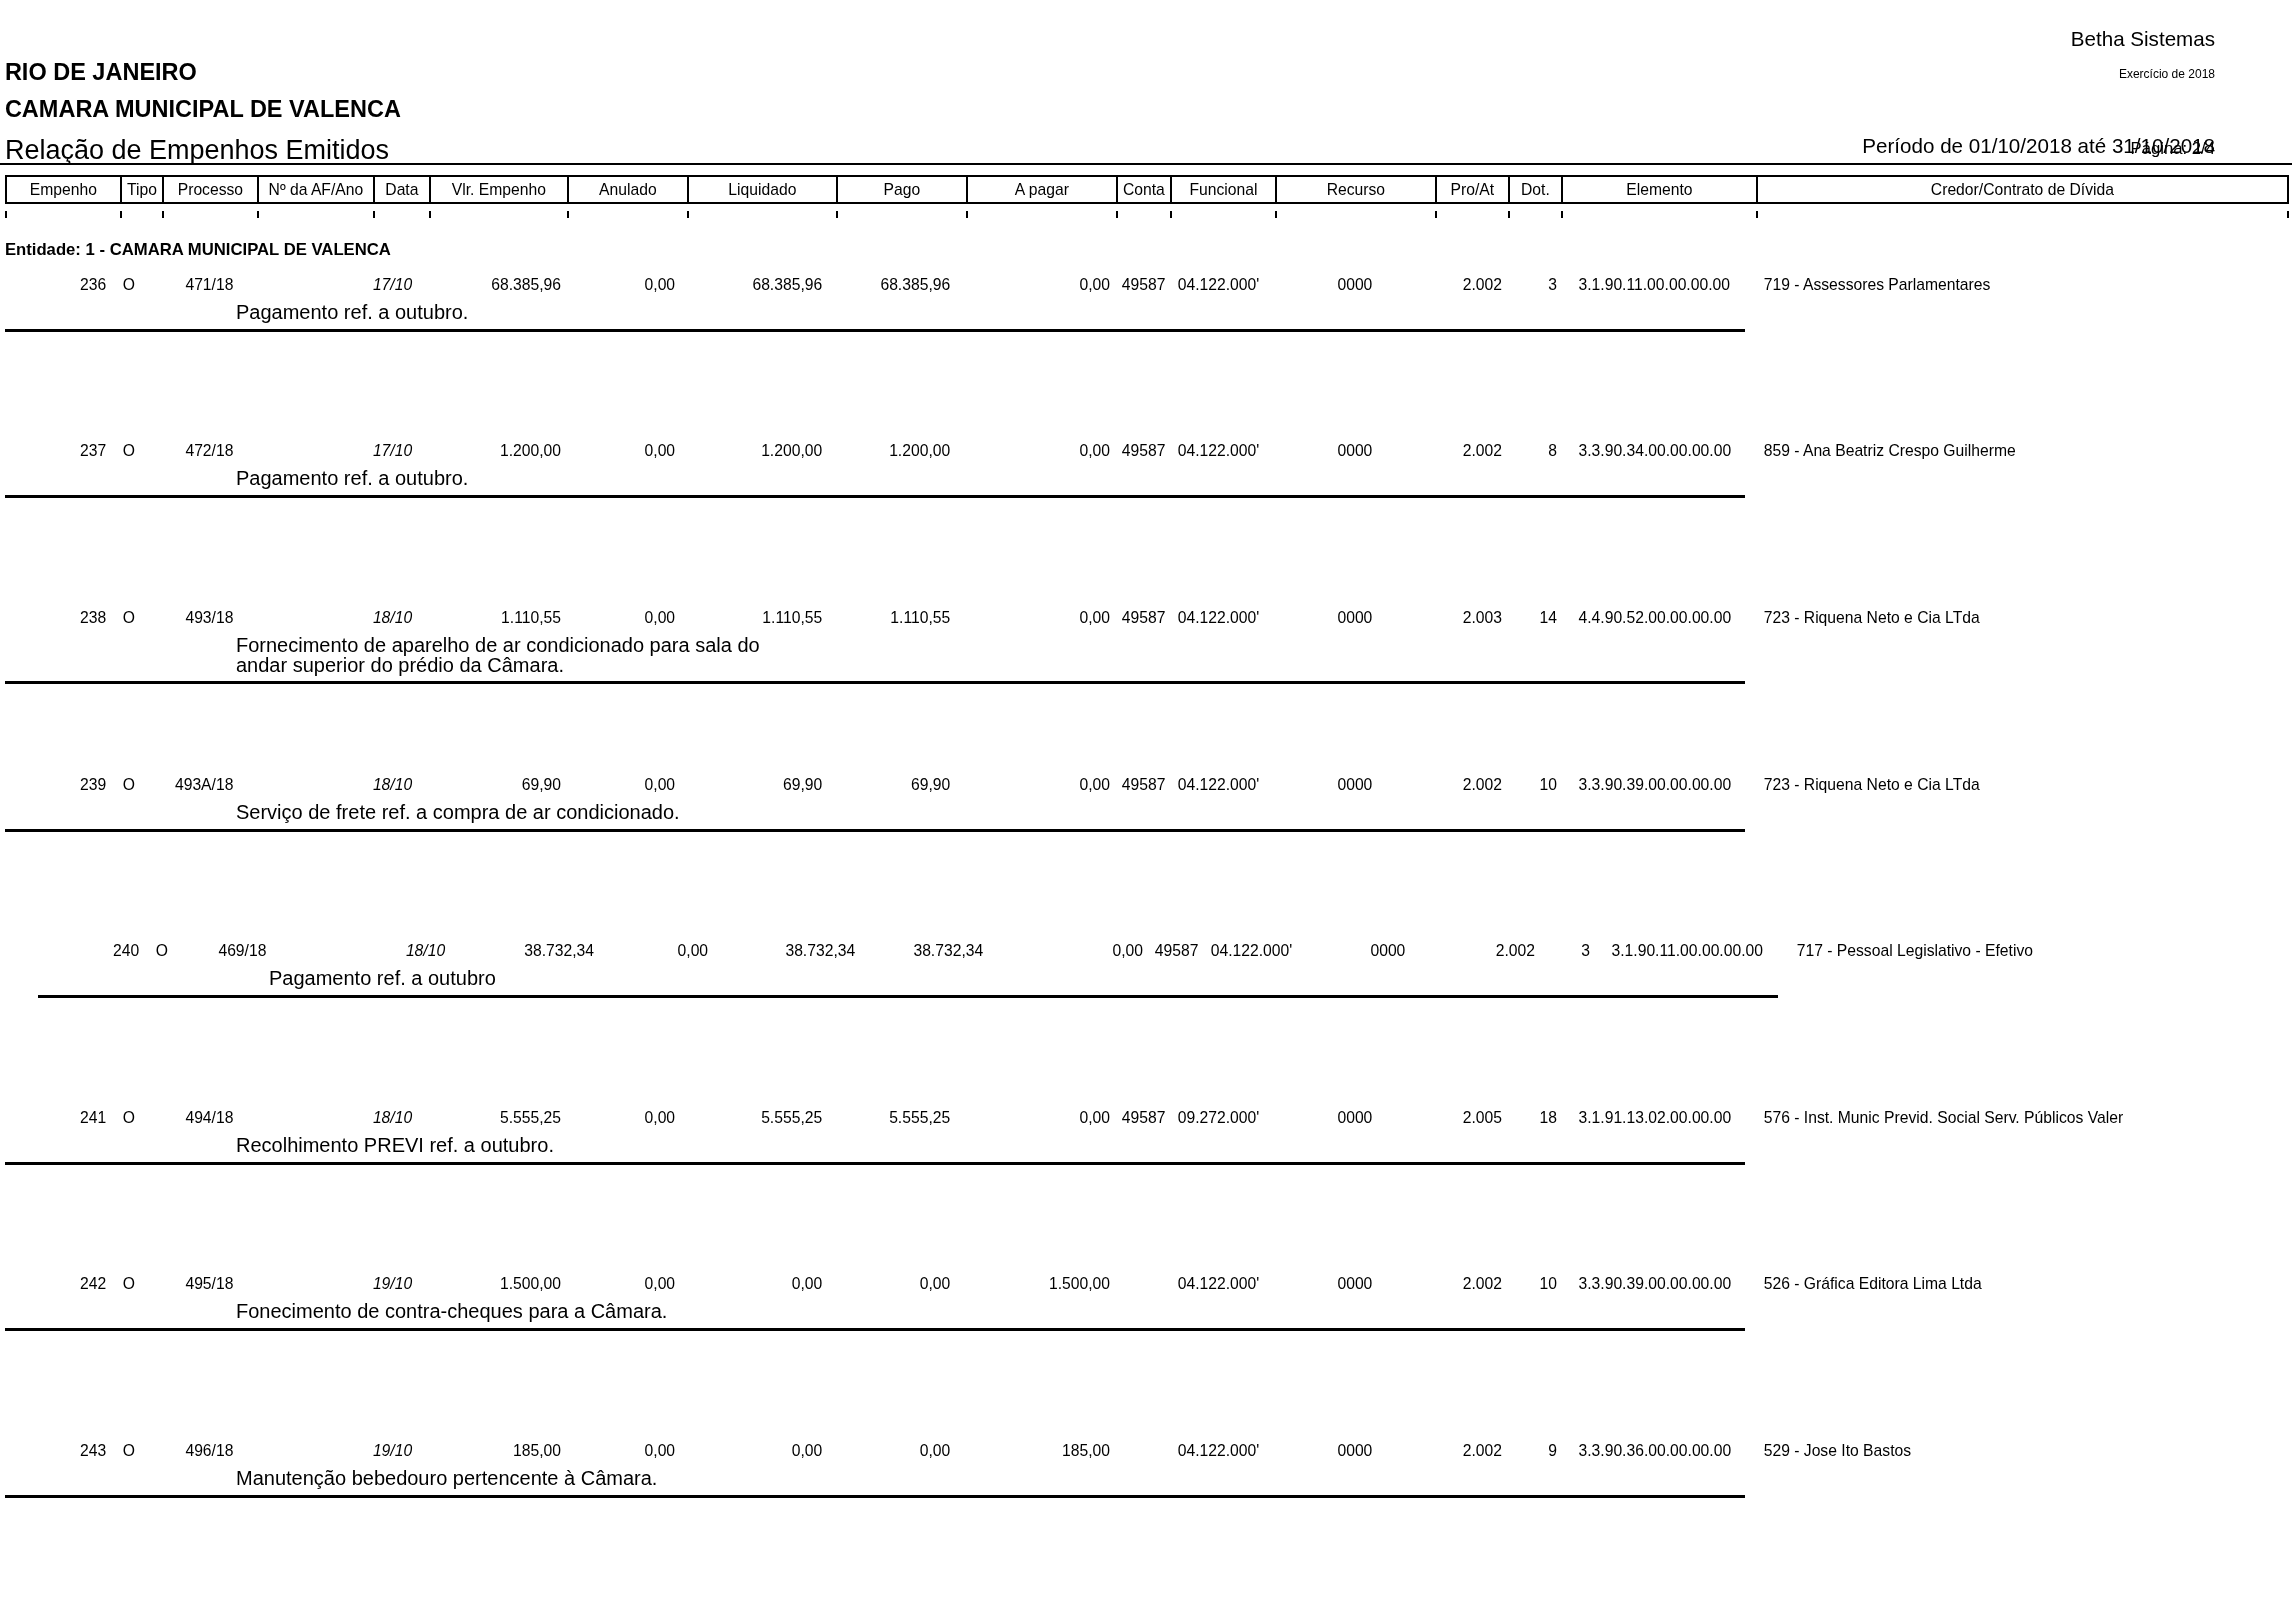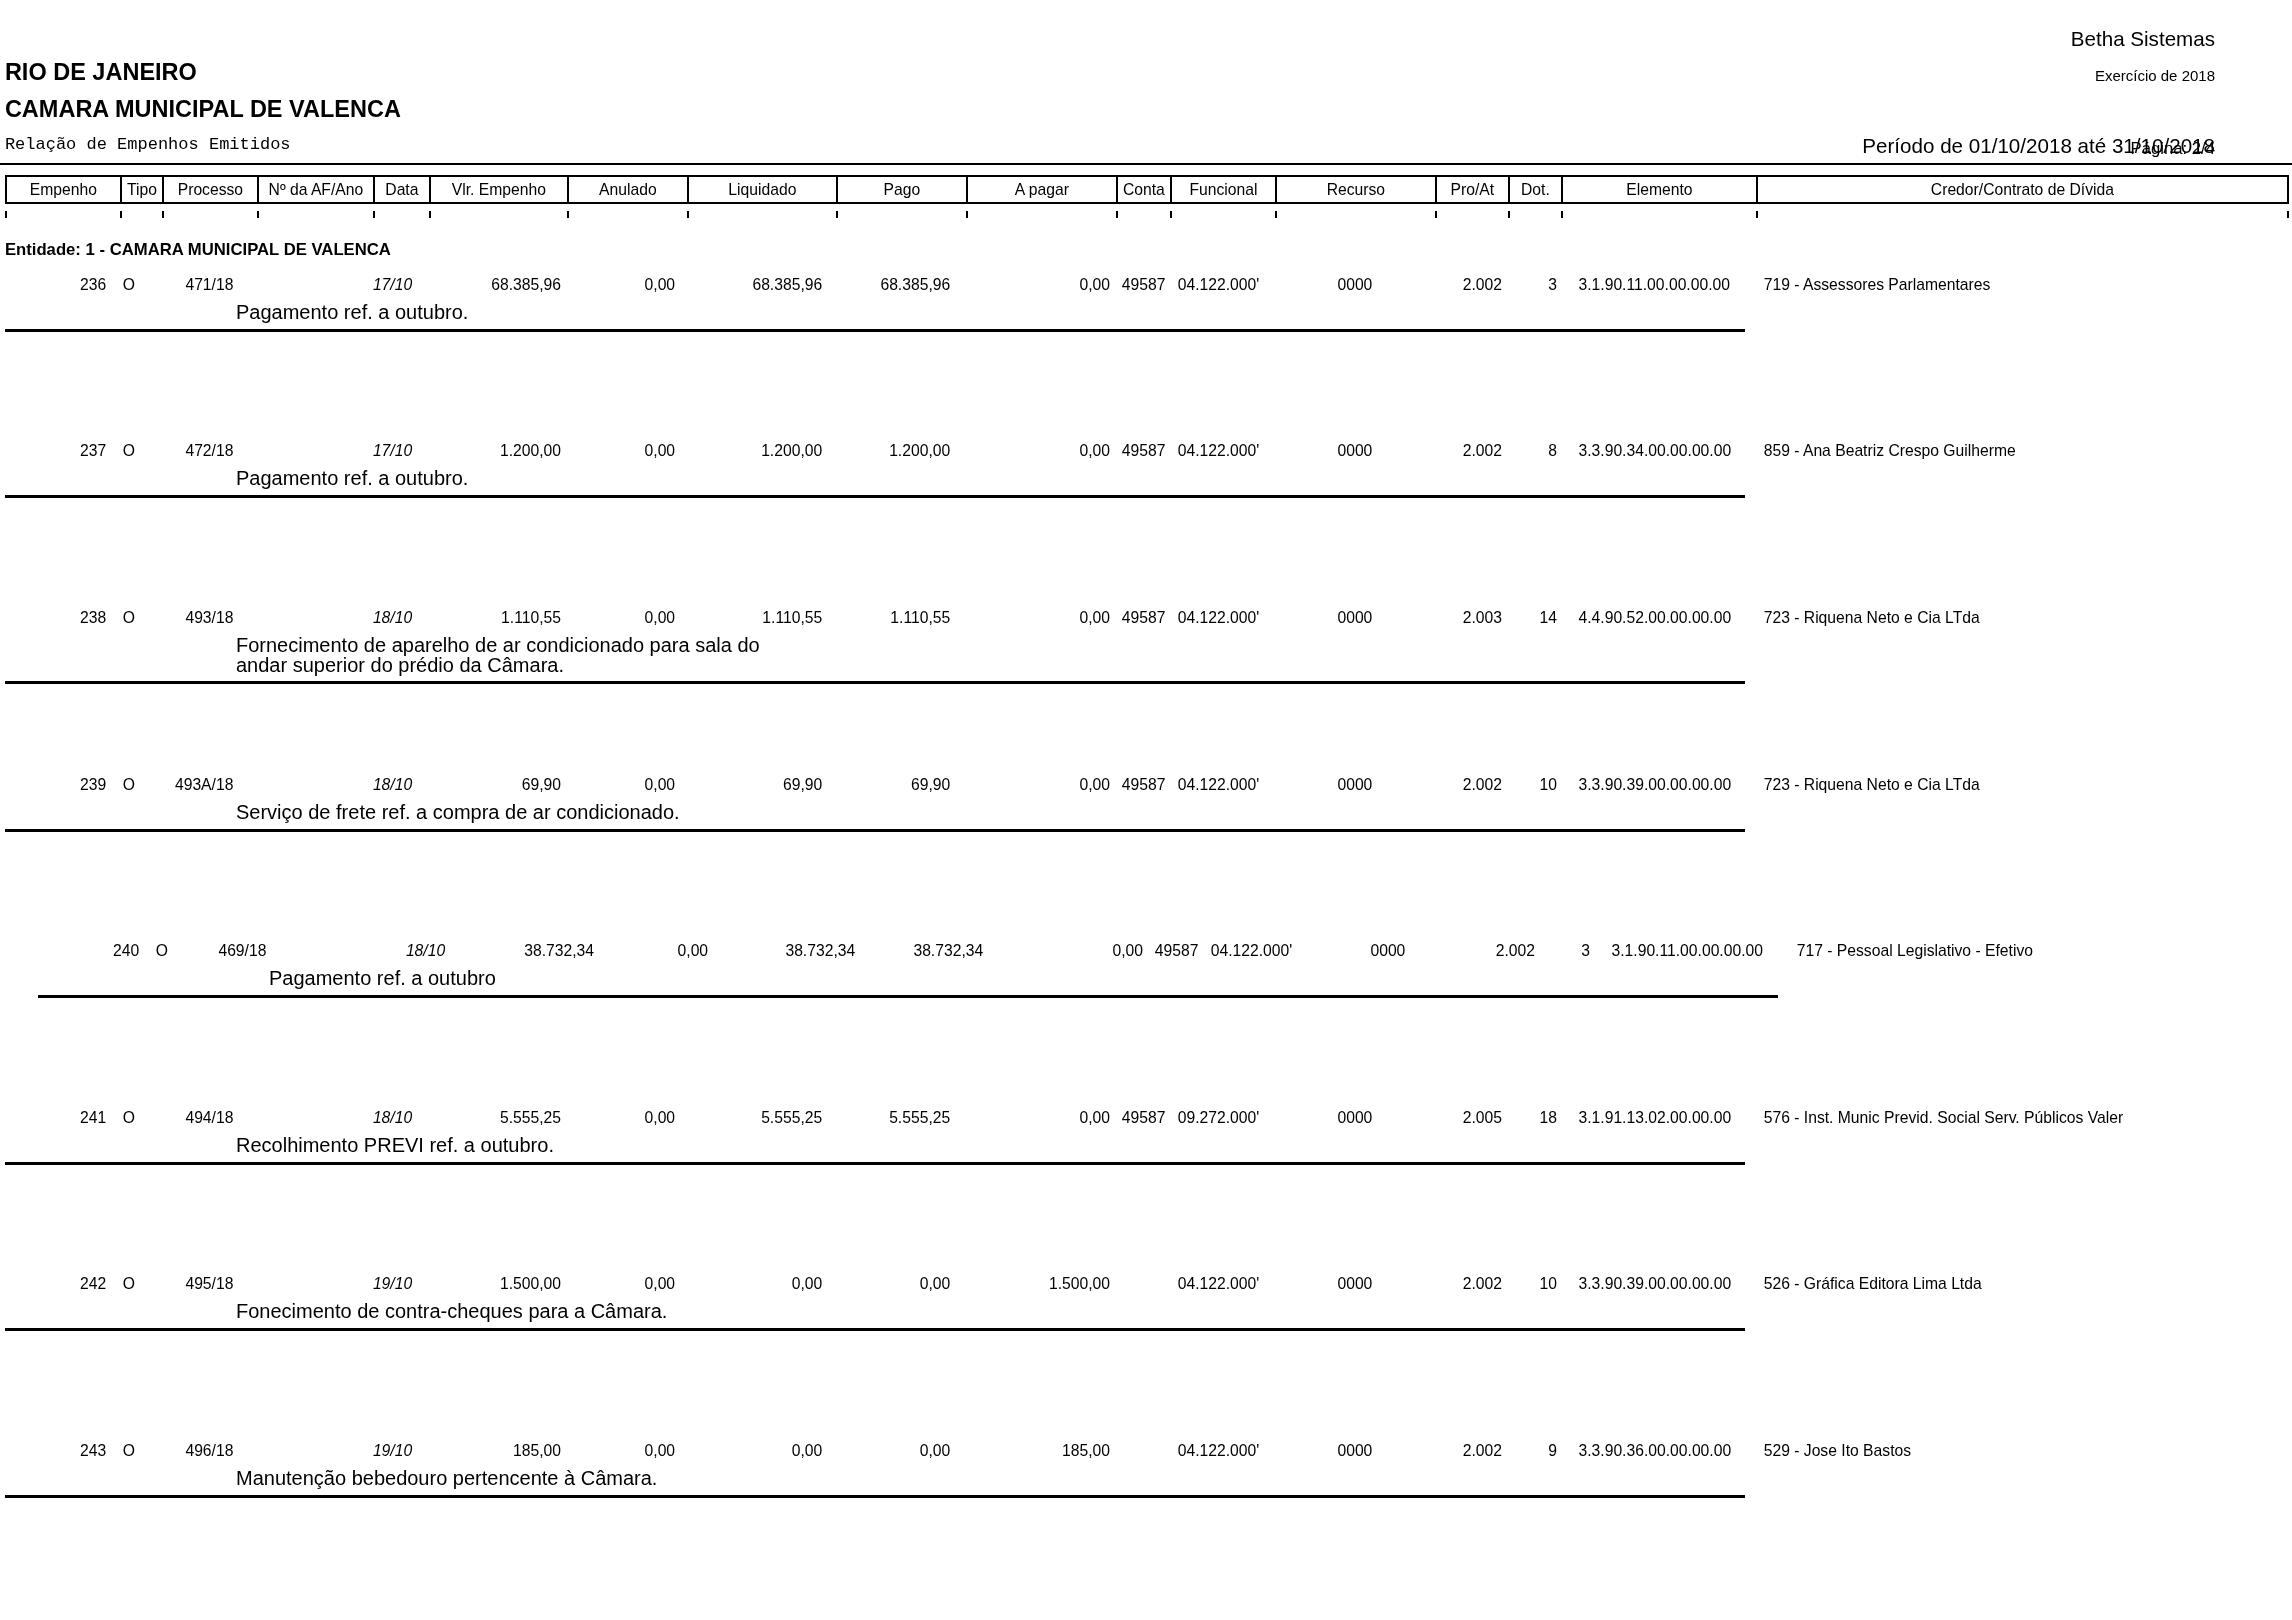--- a/index.html
+++ b/index.html
@@ -4,24 +4,24 @@
 <style>
   * { margin:0; padding:0; box-sizing:border-box; }
   html,body { background:#ffffff; }
   body { width:2293px; height:1620px; font-family:"Liberation Sans", sans-serif; color:#000; overflow:hidden; }
   .page { position:relative; width:2293px; height:1620px; background:#fff; }
 
   
   .h-left { position:absolute; left:4.9px; top:0; }
   .h-left .state  { position:absolute; left:0; top:59px;  font-size:23.5px; font-weight:bold; white-space:nowrap; }
   .h-left .entity { position:absolute; left:0; top:96px;  font-size:23.5px; font-weight:bold; white-space:nowrap; }
-  .h-left .rtitle { position:absolute; left:0; top:135px; font-size:17px; white-space:nowrap;font-family:Liberation Mono, monospace; }
+  .h-left .rtitle { position:absolute; left:0; top:135px; font-size:27px; white-space:nowrap; }
   .h-right { position:absolute; right:78px; top:0; text-align:right; }
   .h-right .vendor { position:absolute; right:0; top:27.4px;  font-size:20.6px; white-space:nowrap; }
-  .h-right .exerc  { position:absolute; right:0; top:67px;  font-size:15px; white-space:nowrap;margin-left:18px; }
+  .h-right .exerc  { position:absolute; right:0; top:67px;  font-size:12px; white-space:nowrap;margin-left:18px; }
   .h-right .pagenum{ position:absolute; right:0; top:102px; font-size:16.7px; white-space:nowrap;margin-top:37px; }
   .h-right .period { position:absolute; right:0; top:134px; font-size:20.6px; white-space:nowrap; }
 
   .top-rule { position:absolute; left:0; top:163px; width:2293px; height:2px; background:#000; }
 
   
   .grid17 { display:grid; margin-left:4.9px;
     grid-template-columns:115px 42px 95px 116px 56px 138px 120px 149px 130px 150px 54px 105px 160px 73px 53px 195px 531px; }
 
   .thead { position:absolute; left:0; top:175px; border-top:2.9px solid #000; border-bottom:2.9px solid #000; border-left:2px solid #000; }

